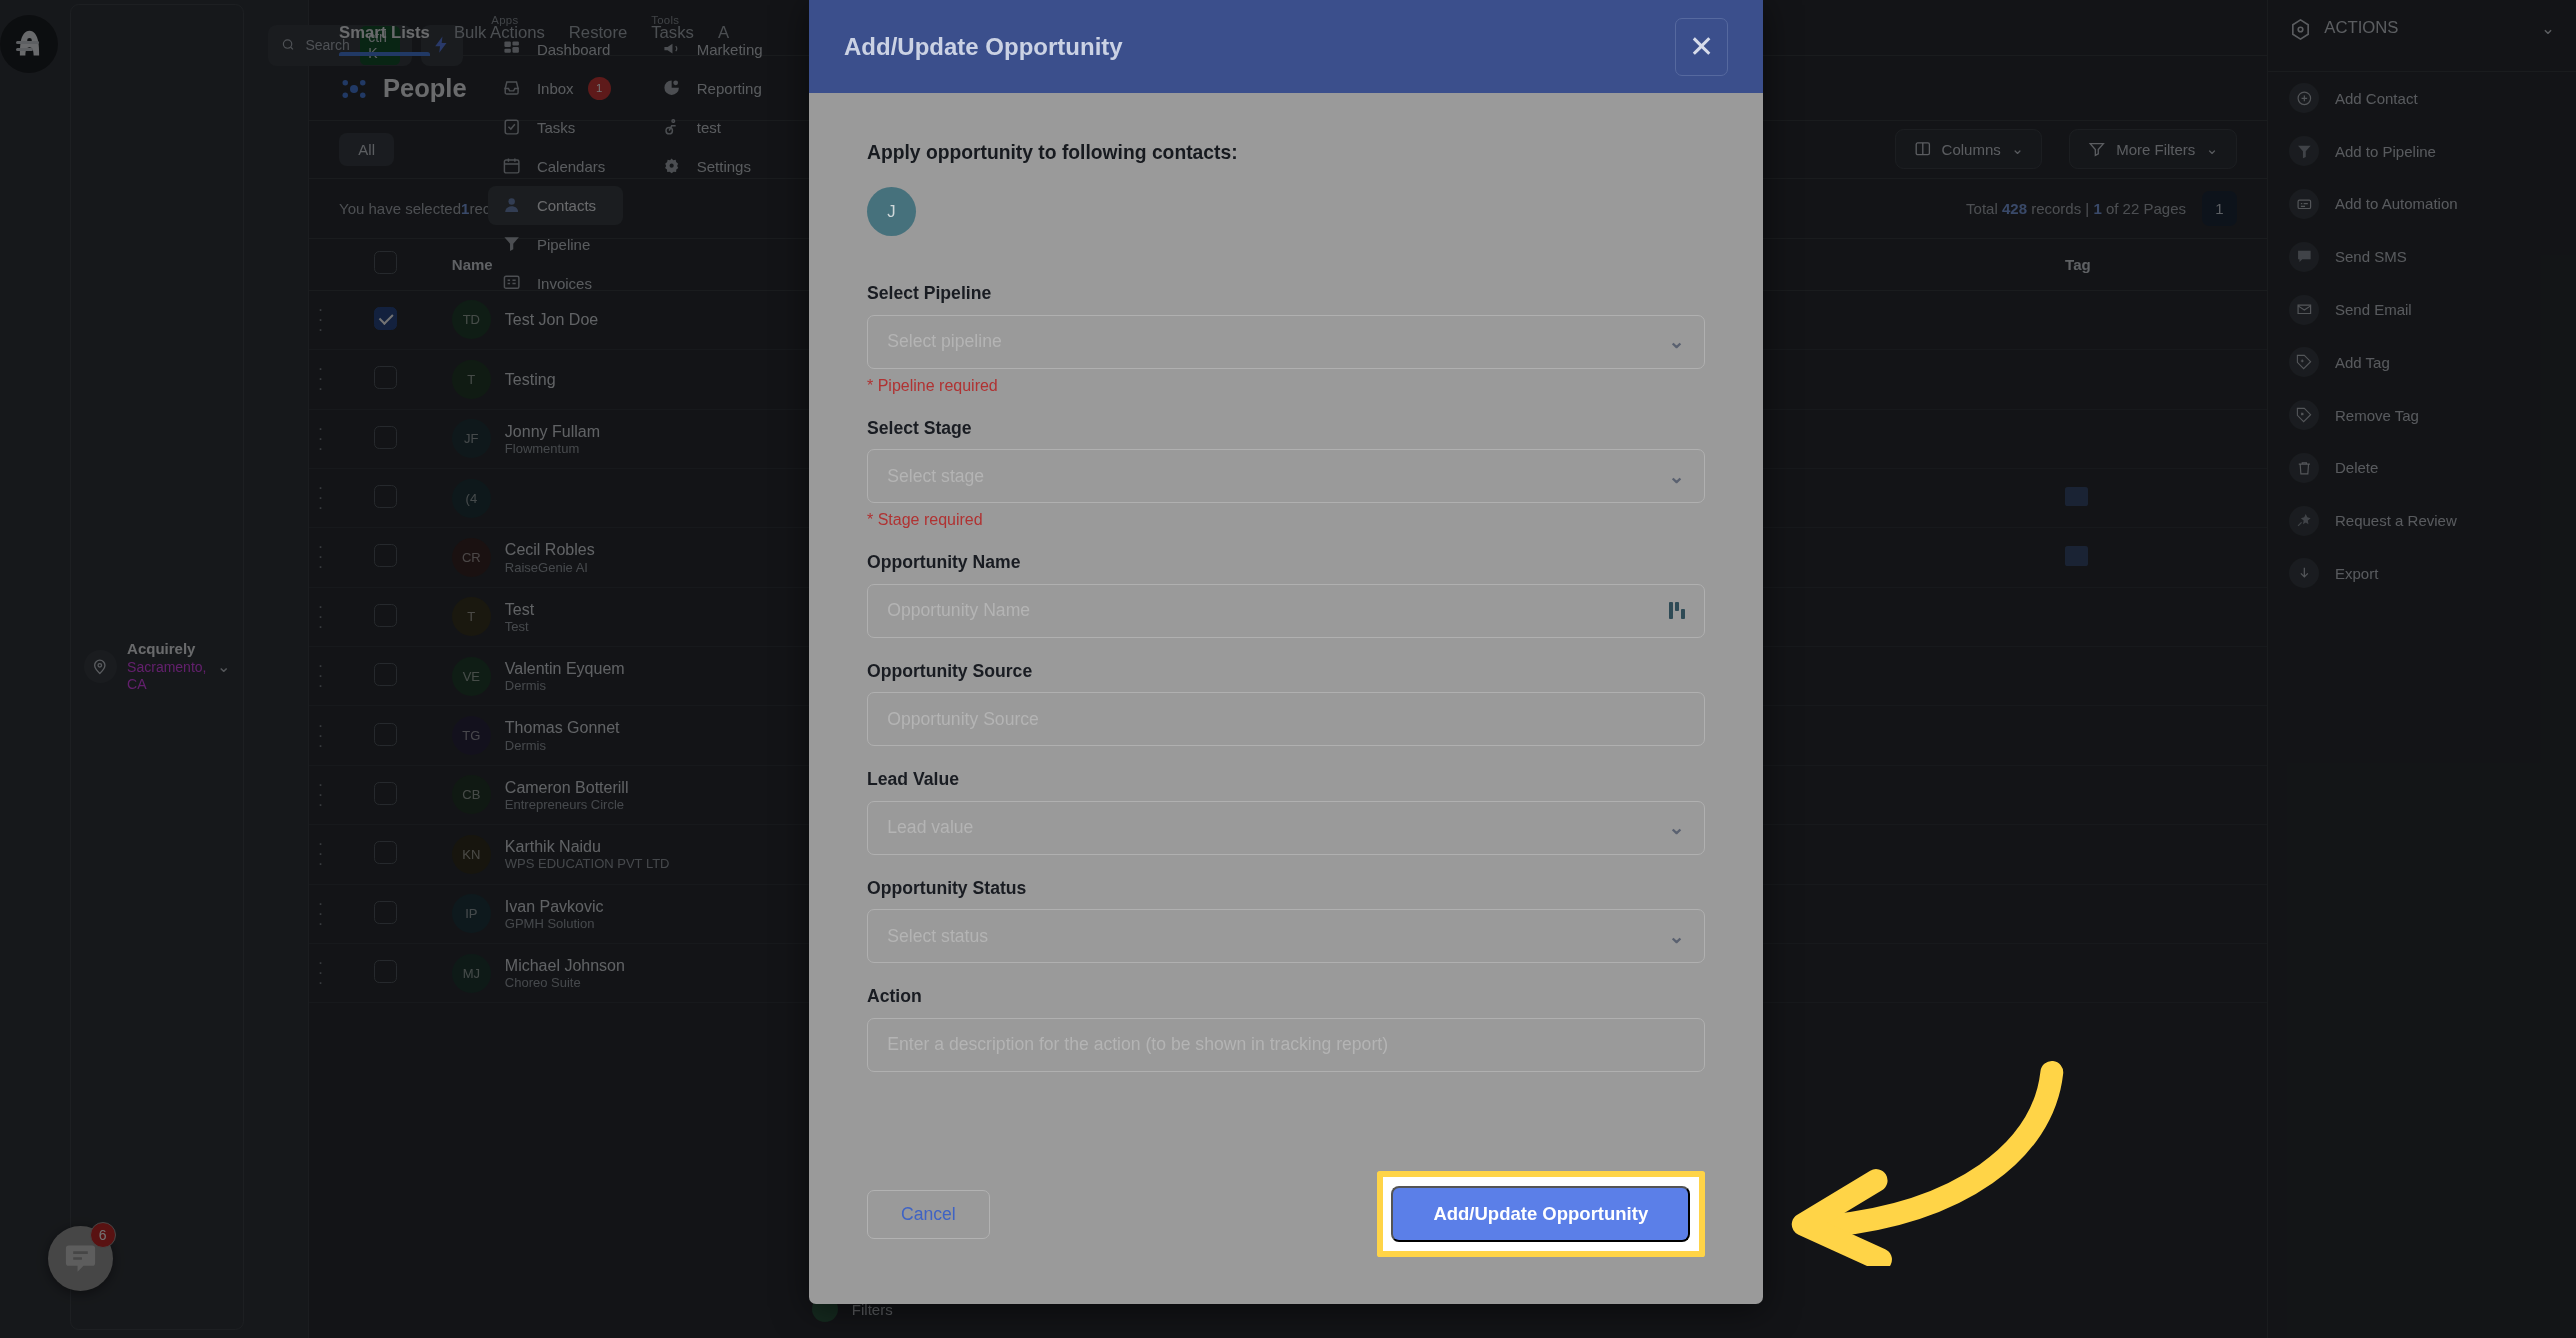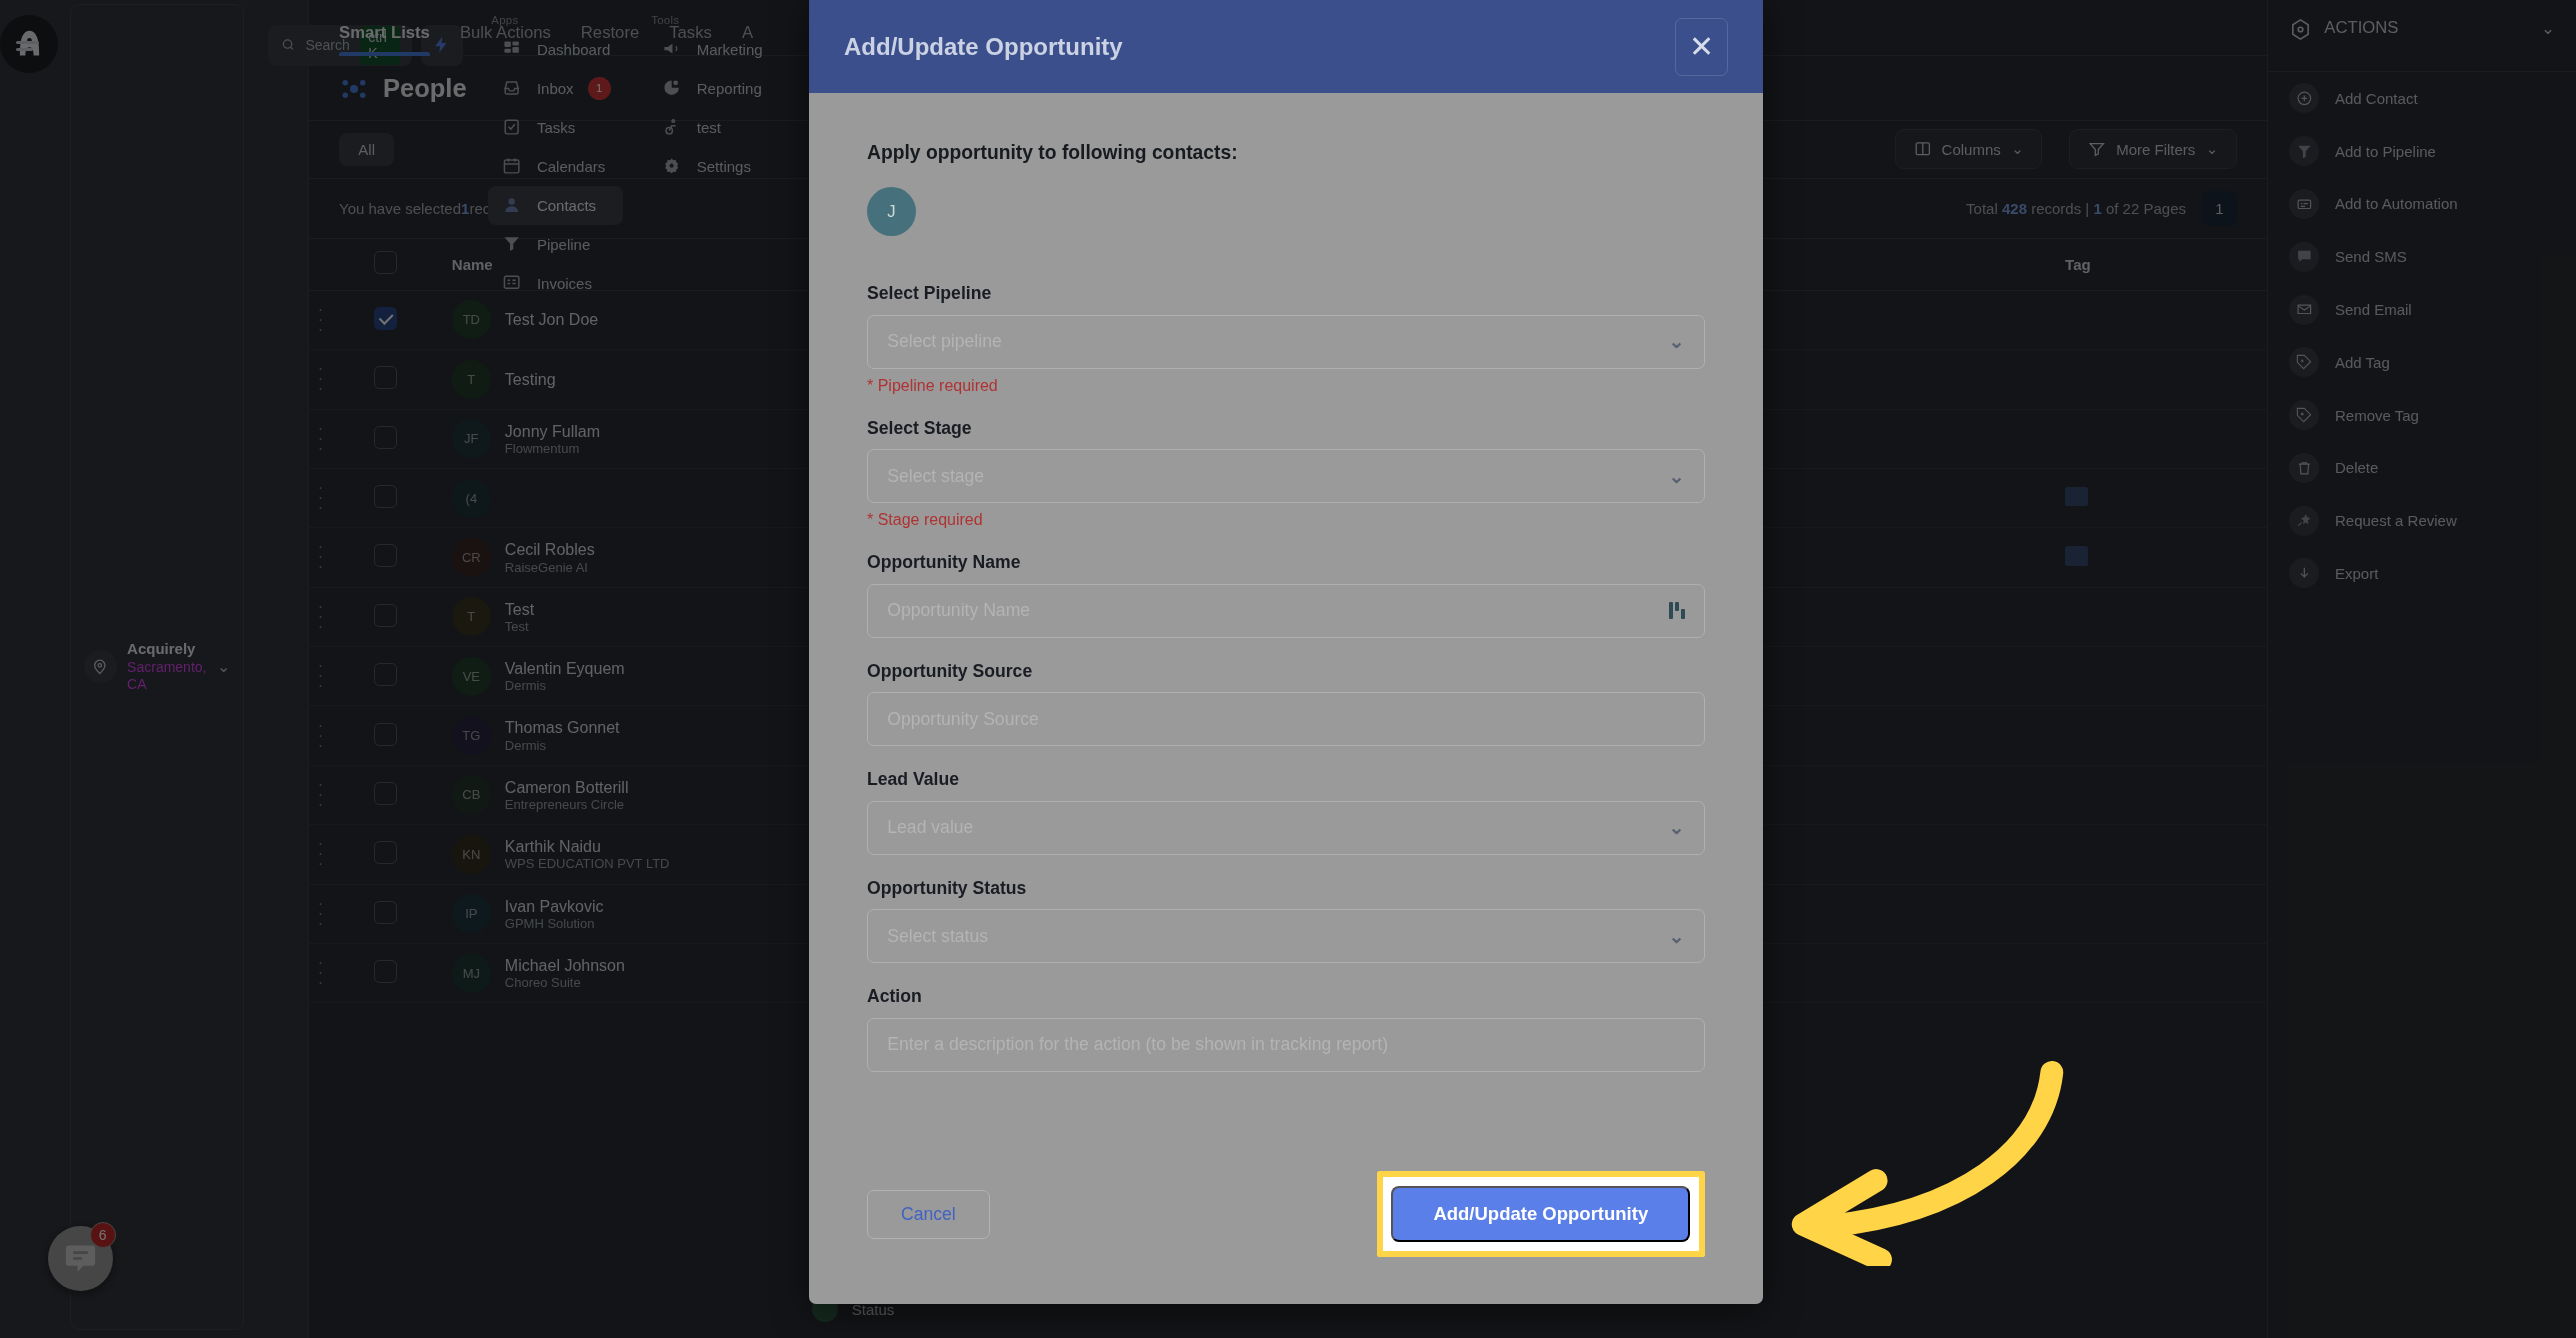--- a/index.html
+++ b/index.html
@@ -91,21 +91,21 @@
   .chat-bubble svg { width: 35px; height: 35px; }
   .chat-badge {
     position:absolute; top: -4.4px; right: -2.6px; background:#c62828; color:#fff;
     border-radius:50%; width: 26px; height: 26px; font-size: 14px;
     display:flex; align-items:center; justify-content:center; border: 1.8px solid #9b9b9b;
   }
 
   
   .main { flex: 1; display:flex; flex-direction: column; min-width: 0; }
   .tabbar {
-    height: 56px; border-bottom: 0.9px solid #3a3e44; display:flex; align-items:flex-end; gap: 30px;
+    height: 56px; border-bottom: 0.9px solid #3a3e44; display:flex; align-items:flex-end; gap: 24px;
     padding: 0 30px;
   }
   .tab { font-size: 16.7px; color:#a7adb5; padding-bottom: 12.3px; position: relative; }
   .tab.active { color:#e9ebef; font-weight: bold; }
   .tab.active::after {
     content:""; position:absolute; left:0; right:0; bottom:-0.9px; height:3.5px; background:#4a7fe0; border-radius:2.6px 2.6px 0 0;
   }
 
   .page-head { display:flex; align-items:center; gap: 14px; padding: 17.6px 30px 16px 30px; }
   .page-head .people-ico { width: 30px; height: 30px; }
@@ -438,21 +438,21 @@
         <span class="nav-ico">
             <svg viewBox="0 0 24 24" fill="#a8aeb6">
               <path d="M12 3a6 6 0 00-6 6v4l-2 3h16l-2-3V9a6 6 0 00-6-6z"></path>
               <path d="M10 19a2 2 0 004 0z"></path>
             </svg>
           </span>
         <span class="nav-label">Notifications</span>
       </div>
       <div class="profile-row">
         <span class="avatar-sm"></span>
-        <span class="nav-label">Status</span>
+        <span class="nav-label">Filters</span>
       </div>
     </div>
 
     <div class="chat-bubble">
       <svg viewBox="0 0 24 24" fill="#cfcfcf">
           <path d="M4 3h16a2 2 0 012 2v10a2 2 0 01-2 2h-6l-4 4v-4H4a2 2 0 01-2-2V5a2 2 0 012-2z"></path>
           <path d="M7 8h10M7 12h6" stroke="#9b9b9b" stroke-width="1.8"></path>
         </svg>
       <span class="chat-badge">6</span>
     </div>

